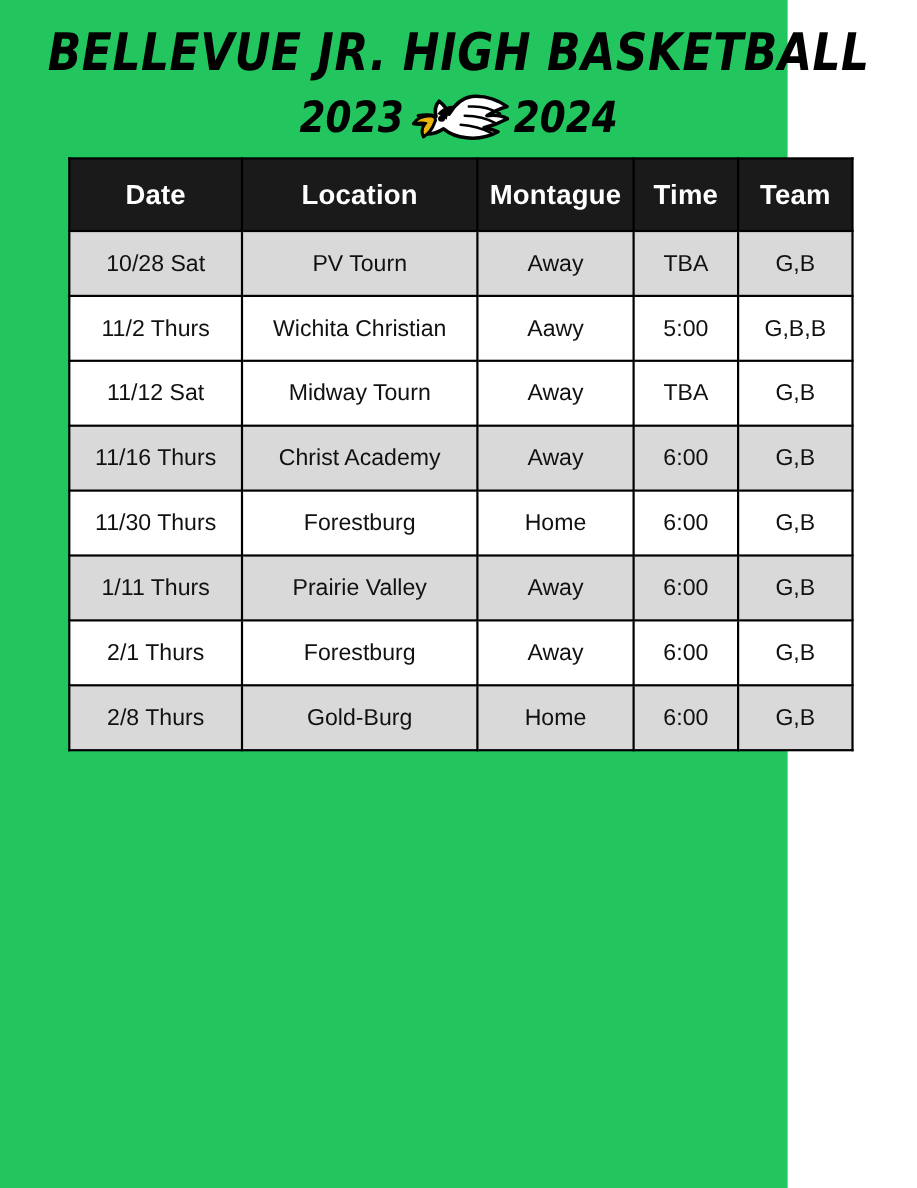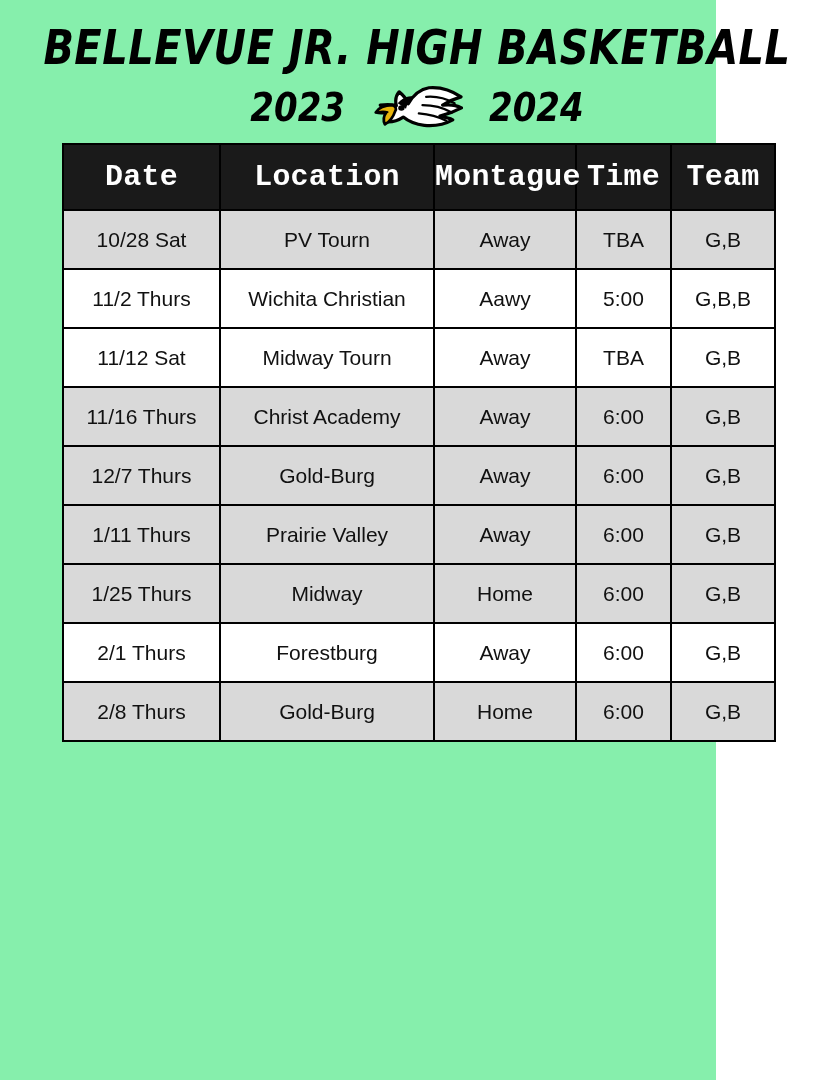--- a/index.html
+++ b/index.html
@@ -10,21 +10,21 @@
     width: 834px;
     height: 1080px;
     background: #ffffff;
     font-family: "Liberation Sans", sans-serif;
     overflow: hidden;
   }
   .page {
     position: relative;
     width: 716px;
     height: 1080px;
-    background: #86efac;
+    background: #22c55e;
   }
 
   
   .title-block {
     position: absolute;
     left: 0;
     top: 22px;
     width: 834px;
     text-align: center;
   }
@@ -38,21 +38,21 @@
     line-height: 1.12;
     white-space: nowrap;
     transform: scaleY(1.18);
     transform-origin: center top;
   }
   .title-sub {
     margin-top: 16px;
     display: flex;
     align-items: center;
     justify-content: center;
-    gap: 26px;
+    gap: 4px;
     height: 48px;
   }
   .year {
     font-family: "DejaVu Sans", sans-serif;
     font-size: 34px;
     font-weight: 700;
     font-style: italic;
     color: #000000;
     line-height: 1;
     transform: scaleY(1.15);
@@ -79,23 +79,23 @@
   table.schedule th,
   table.schedule td {
     border: 2px solid #000000;
     text-align: center;
     vertical-align: middle;
     padding: 0;
   }
   thead th {
     background: #1a1a1a;
     color: #ffffff;
-    font-family: Liberation Mono, monospace;
+    font-family: Liberation Sans, sans-serif;
     font-weight: 700;
-    font-size: 30px;
+    font-size: 25px;
     height: 64px;
     letter-spacing: 0.2px;
   }
   tbody td {
     font-family: "Liberation Sans", sans-serif;
     font-weight: 400;
     font-size: 21px;
     color: #111111;
     height: 57px;
     background: #ffffff;
@@ -194,38 +194,31 @@
             <td>TBA</td>
             <td>G,B</td>
           </tr>
           <tr class="shaded">
             <td>11/16 Thurs</td>
             <td>Christ Academy</td>
             <td>Away</td>
             <td>6:00</td>
             <td>G,B</td>
           </tr>
-          <tr class="shaded">
-            <td>12/7 Thurs</td>
-            <td>Gold-Burg</td>
-            <td>Away</td>
+          <tr>
+            <td>11/30 Thurs</td>
+            <td>Forestburg</td>
+            <td>Home</td>
             <td>6:00</td>
             <td>G,B</td>
           </tr>
           <tr class="shaded">
             <td>1/11 Thurs</td>
             <td>Prairie Valley</td>
             <td>Away</td>
-            <td>6:00</td>
-            <td>G,B</td>
-          </tr>
-          <tr class="shaded">
-            <td>1/25 Thurs</td>
-            <td>Midway</td>
-            <td>Home</td>
             <td>6:00</td>
             <td>G,B</td>
           </tr>
           <tr>
             <td>2/1 Thurs</td>
             <td>Forestburg</td>
             <td>Away</td>
             <td>6:00</td>
             <td>G,B</td>
           </tr>

